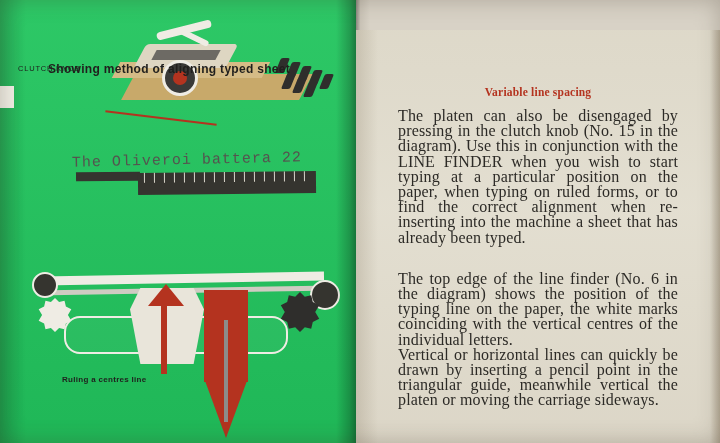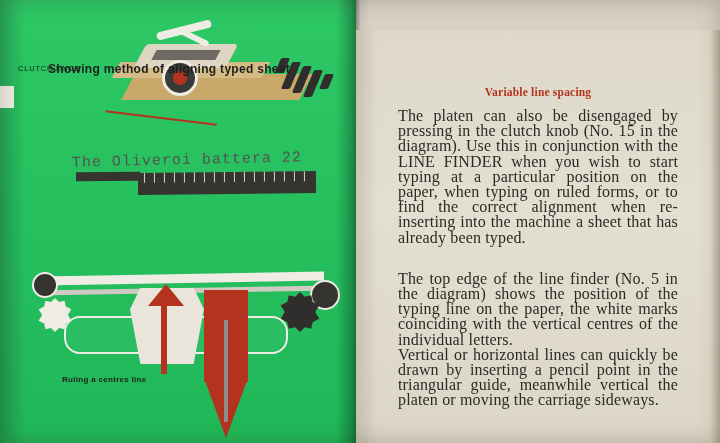--- a/index.html
+++ b/index.html
@@ -457,21 +457,21 @@
   <div id="gutter"></div>
 
   <div id="right-page">
     <div id="right-text">
 
       <h2 class="sec-head">Variable line spacing</h2>
       <p class="sec-body">The platen can also be disengaged by pressing in the clutch knob (No. 15 in the diagram).  Use this in conjunction with the LINE FINDER when you wish to start typing at a particular position on the paper, when typing on ruled forms, or to find the correct alignment when re-inserting into the machine a sheet that has already been typed.</p>
 
       <div class="gap"></div>
 
-      <p class="sec-body">The top edge of the line finder (No. 5 in the diagram) shows the position of the typing line on the paper, the white marks coinciding with the vertical centres of the individual letters.</p>
+      <p class="sec-body">The top edge of the line finder (No. 6 in the diagram) shows the position of the typing line on the paper, the white marks coinciding with the vertical centres of the individual letters.</p>
       <p class="sec-body">Vertical or horizontal lines can quickly be drawn by inserting a pencil point in the triangular guide, meanwhile vertical the platen or moving the carriage sideways.</p>
 
     </div>
     <div id="right-edge"></div>
   </div>
 
   <div id="page-border"></div>
 </div>
 
 </body></html>

